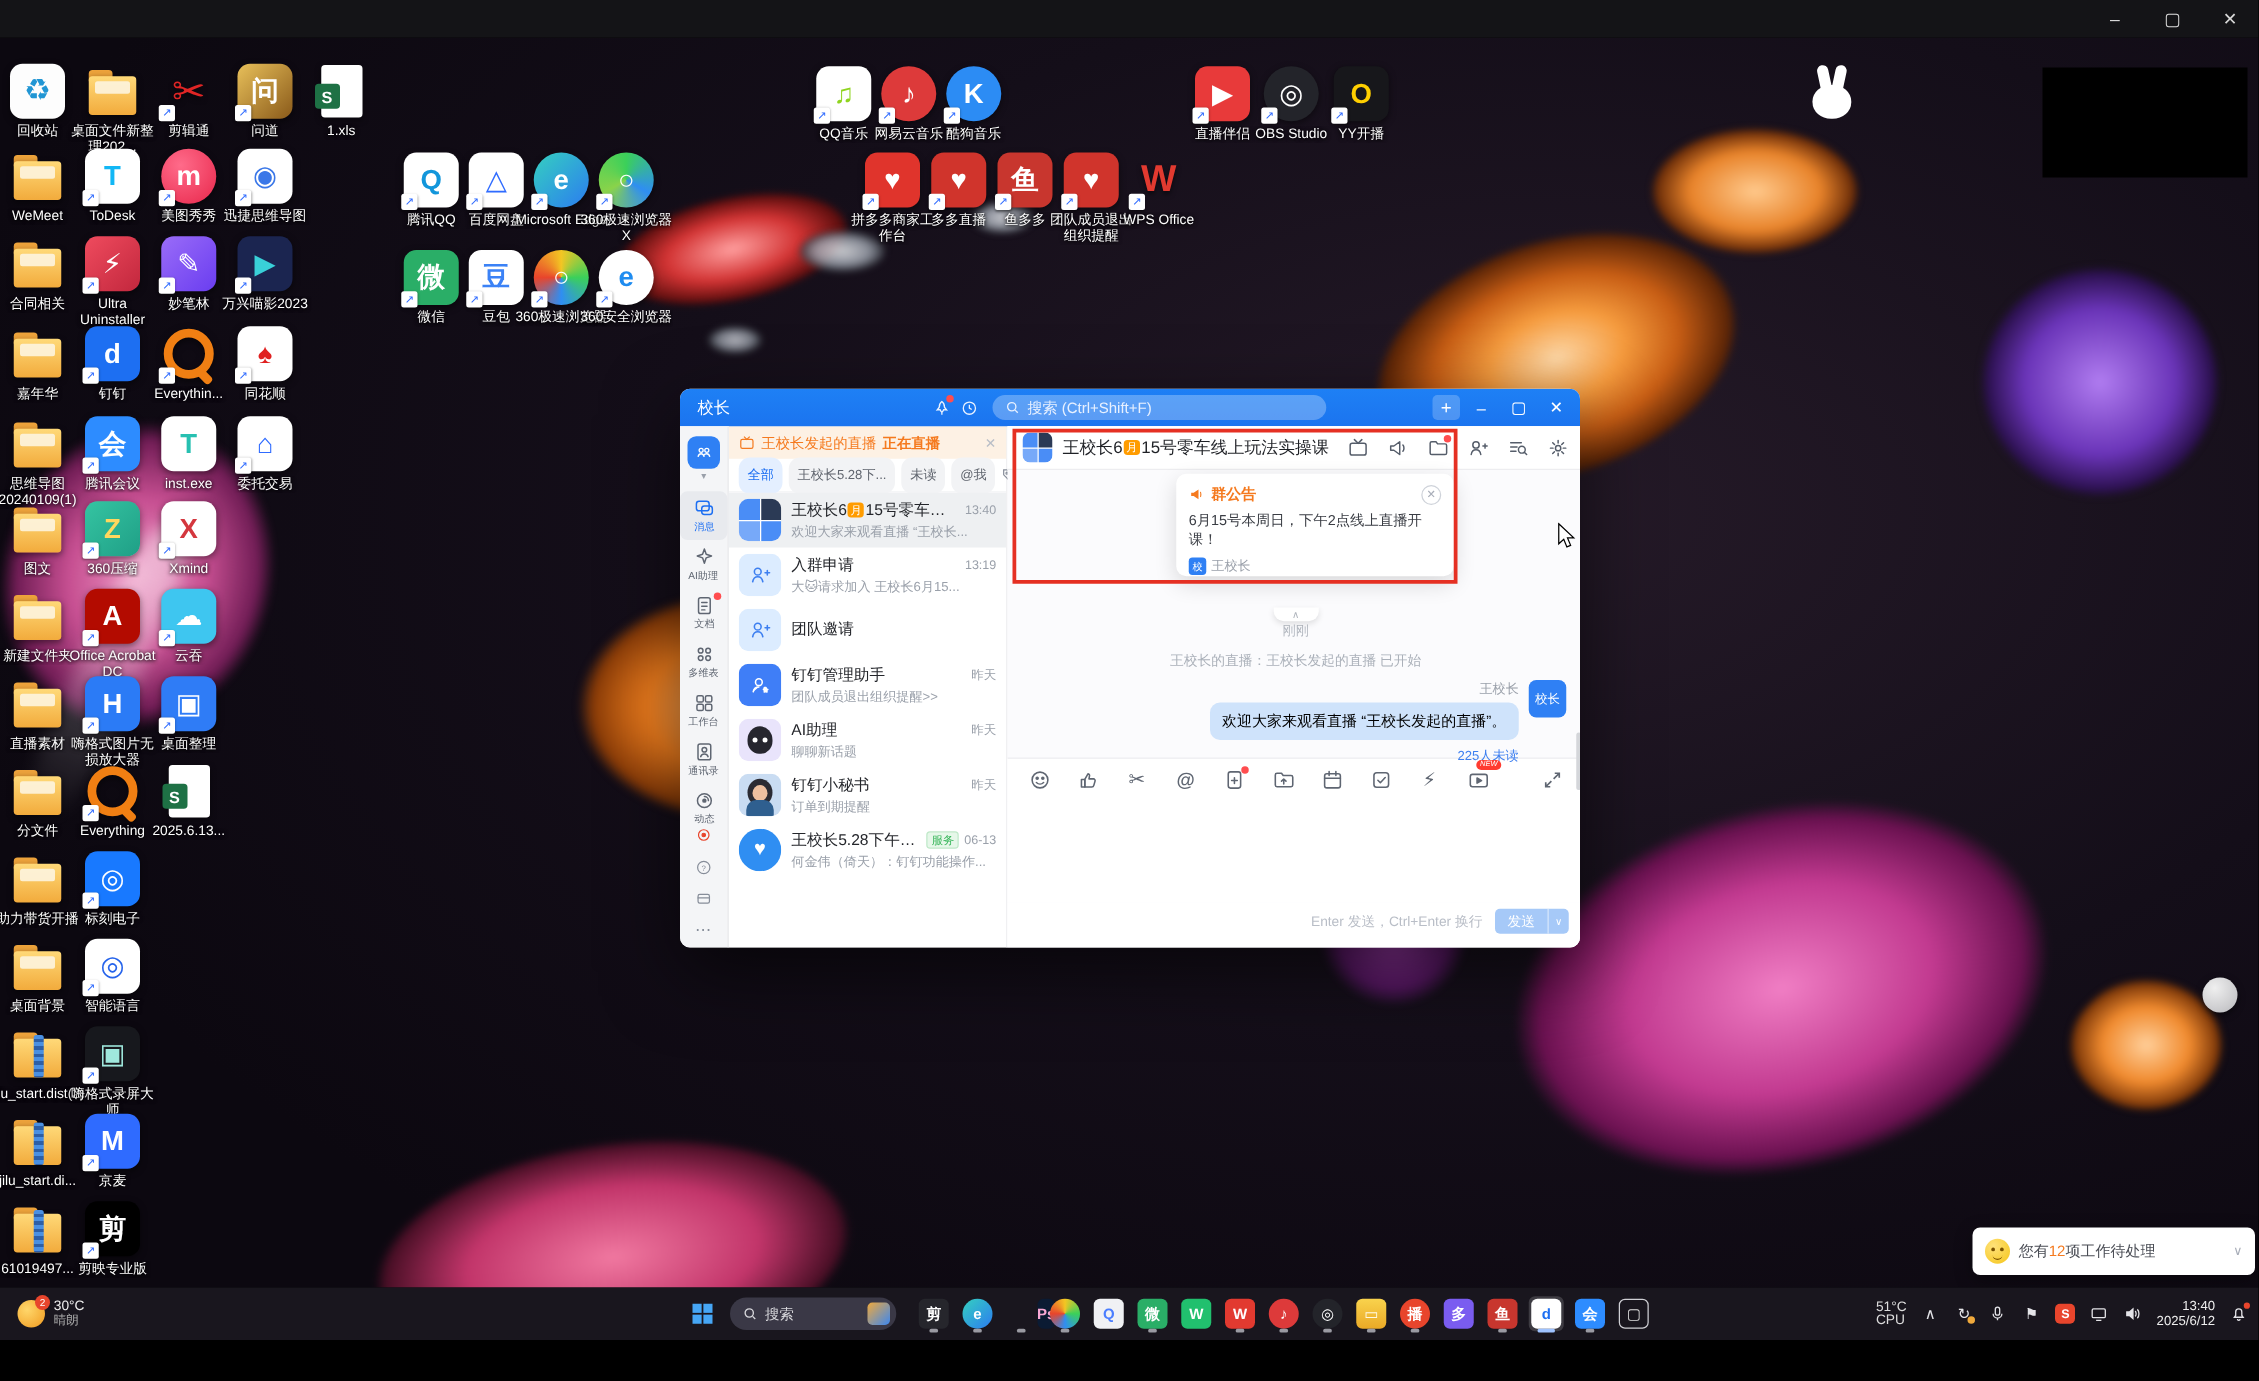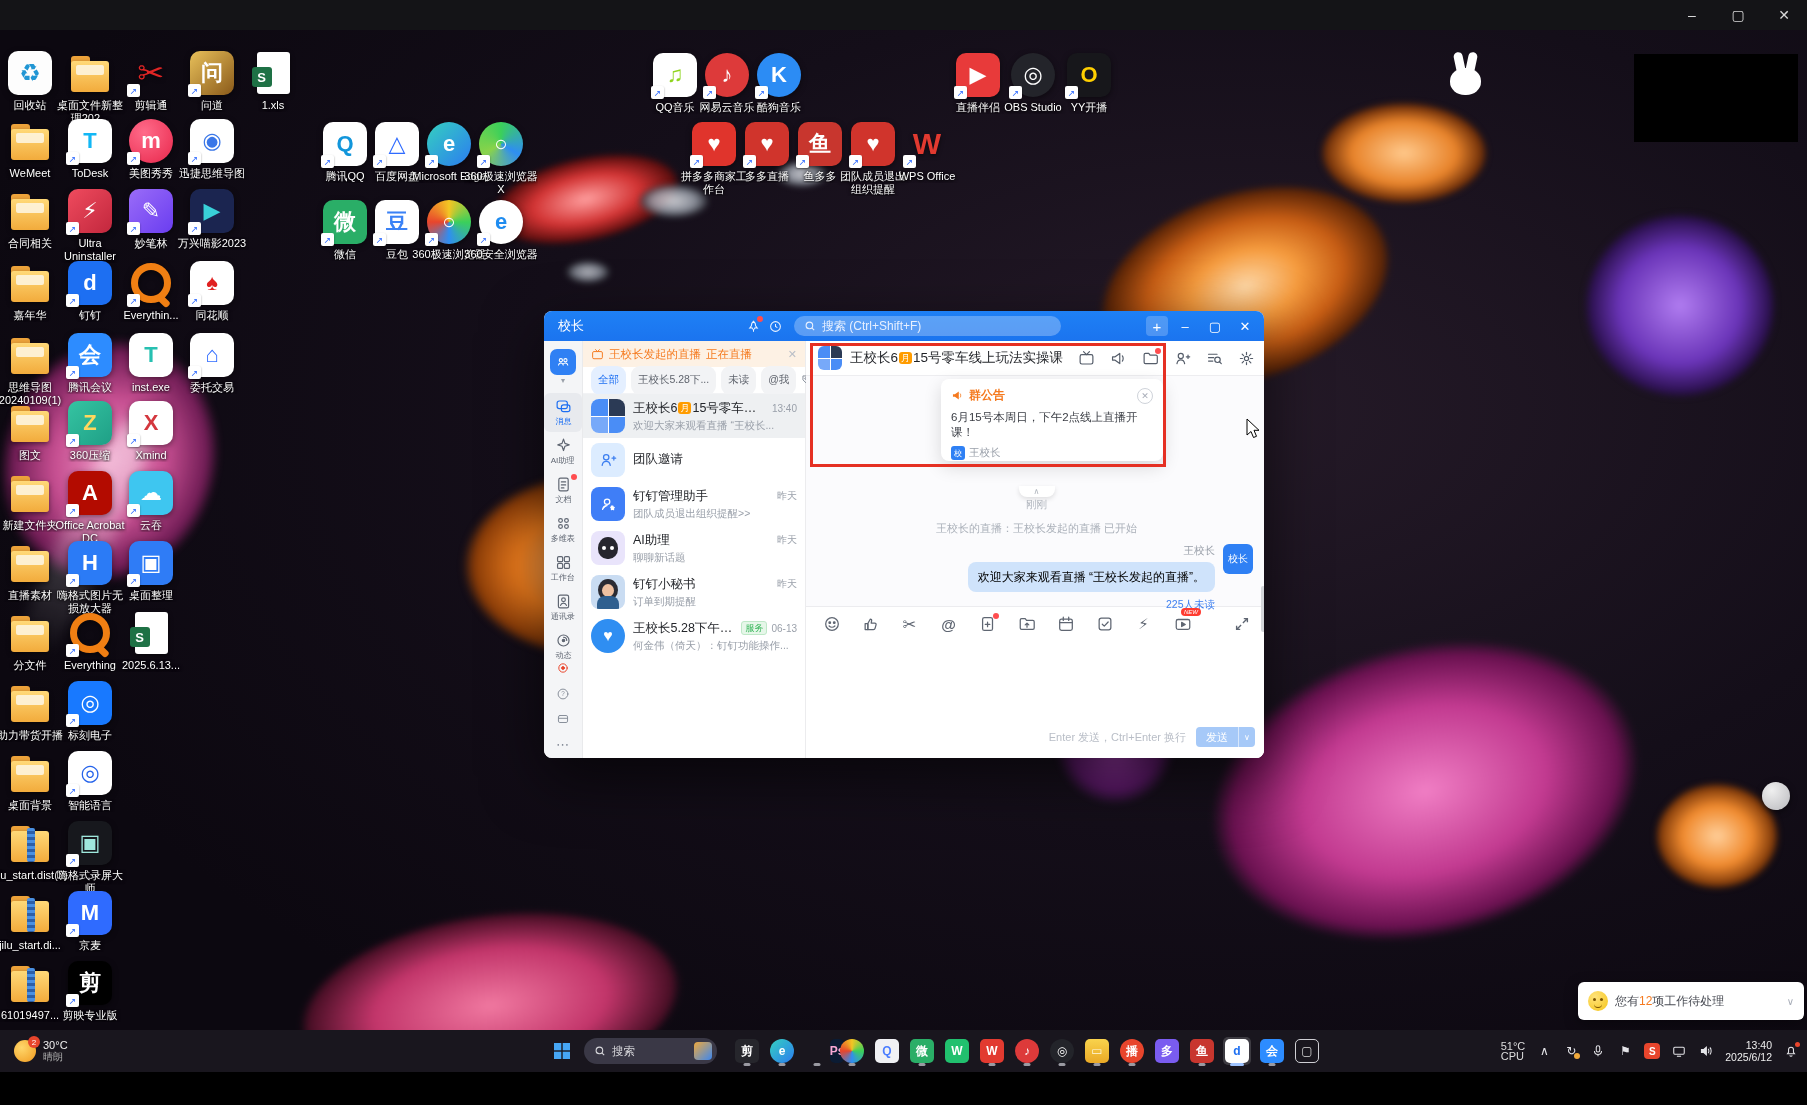--- a/index.html
+++ b/index.html
@@ -88,21 +88,21 @@
   .sbitem svg{width:17px;height:17px}
   .sbitem .sblbl{font-size:8.5px;transform:scale(.95)}
   .sbitem.on{background:#e8eaee;color:#1d6ff2}
   .sbitem .dot{position:absolute;right:5px;top:3px;width:6px;height:6px;border-radius:50%;background:#ff4d4f}
   .sbbottom{position:absolute;bottom:6px;display:flex;flex-direction:column;gap:9px;align-items:center;color:#868d99}
   .sbbottom .mini{width:16px;height:16px;display:flex;align-items:center;justify-content:center;font-size:12px}
   .sbbottom svg{width:14px;height:14px}
   
   .clist{width:222px;border-right:1px solid #ececee;display:flex;flex-direction:column;background:#fff}
   .banner{height:26px;background:#fdf1e4;display:flex;align-items:center;padding:0 8px;gap:5px;font-size:11.5px;color:#f57a1f}
-  .banner .live{font-weight:normal}
+  .banner .live{font-weight:bold}
   .banner svg{width:13px;height:13px;flex:none}
   .banner .bx{margin-left:auto;color:#b9bec7;font-size:11px}
   .fbar{height:26px;display:flex;align-items:center;gap:5px;padding:0 8px;border-bottom:1px solid #f2f3f5}
   .pill{height:29px;padding:0 7px;border-radius:9px;background:#f2f3f5;color:#60656e;font-size:10.5px;display:flex;align-items:center;white-space:nowrap}
   .pill.sel{background:#e4efff;color:#1d6ff2}
   .fbar .fic{margin-left:auto;display:flex;gap:6px;color:#868d99}
   .fbar .fic svg{width:13px;height:13px}
   .items{flex:1;overflow:hidden}
   .citem{height:44px;display:flex;align-items:center;gap:8px;padding:0 8px;box-sizing:border-box;position:relative}
   .citem.on{background:#eef0f2}
@@ -944,20 +944,37 @@
                 <div class="cava">
                   <div style="width:100%;height:100%;background:#dcecff;color:#3d7ff0;display:flex;align-items:center;justify-content:center">
                     <svg viewBox="0 0 20 20" fill="none" stroke="currentColor" stroke-width="1.4" stroke-linecap="round" stroke-linejoin="round" style="width:18px;height:18px">
                       <circle cx="8" cy="7" r="3"></circle>
                       <path d="M3.5 16c.5-3 2.3-4.4 4.5-4.4s4 1.4 4.5 4.4M14.5 8h4M16.5 6v4"></path>
                     </svg>
                   </div>
                 </div>
                 <div class="cmain">
                   <div class="crow1">
+                    <span class="ctitle">入群申请</span>
+                    <span class="ctime">13:19</span>
+                  </div>
+                  <div class="csub">大🐱请求加入 王校长6月15...</div>
+                </div>
+              </div>
+              <div class="citem">
+                <div class="cava">
+                  <div style="width:100%;height:100%;background:#dcecff;color:#3d7ff0;display:flex;align-items:center;justify-content:center">
+                    <svg viewBox="0 0 20 20" fill="none" stroke="currentColor" stroke-width="1.4" stroke-linecap="round" stroke-linejoin="round" style="width:18px;height:18px">
+                      <circle cx="8" cy="7" r="3"></circle>
+                      <path d="M3.5 16c.5-3 2.3-4.4 4.5-4.4s4 1.4 4.5 4.4M14.5 8h4M16.5 6v4"></path>
+                    </svg>
+                  </div>
+                </div>
+                <div class="cmain">
+                  <div class="crow1">
                     <span class="ctitle">团队邀请</span>
                     <span class="ctime"></span>
                   </div>
                   <div class="csub"></div>
                 </div>
               </div>
               <div class="citem">
                 <div class="cava">
                   <div style="width:100%;height:100%;background:#3f7ef7;color:#fff;display:flex;align-items:center;justify-content:center">
                     <svg viewBox="0 0 20 20" fill="none" stroke="currentColor" stroke-width="1.4" stroke-linecap="round" stroke-linejoin="round" style="width:18px;height:18px">

